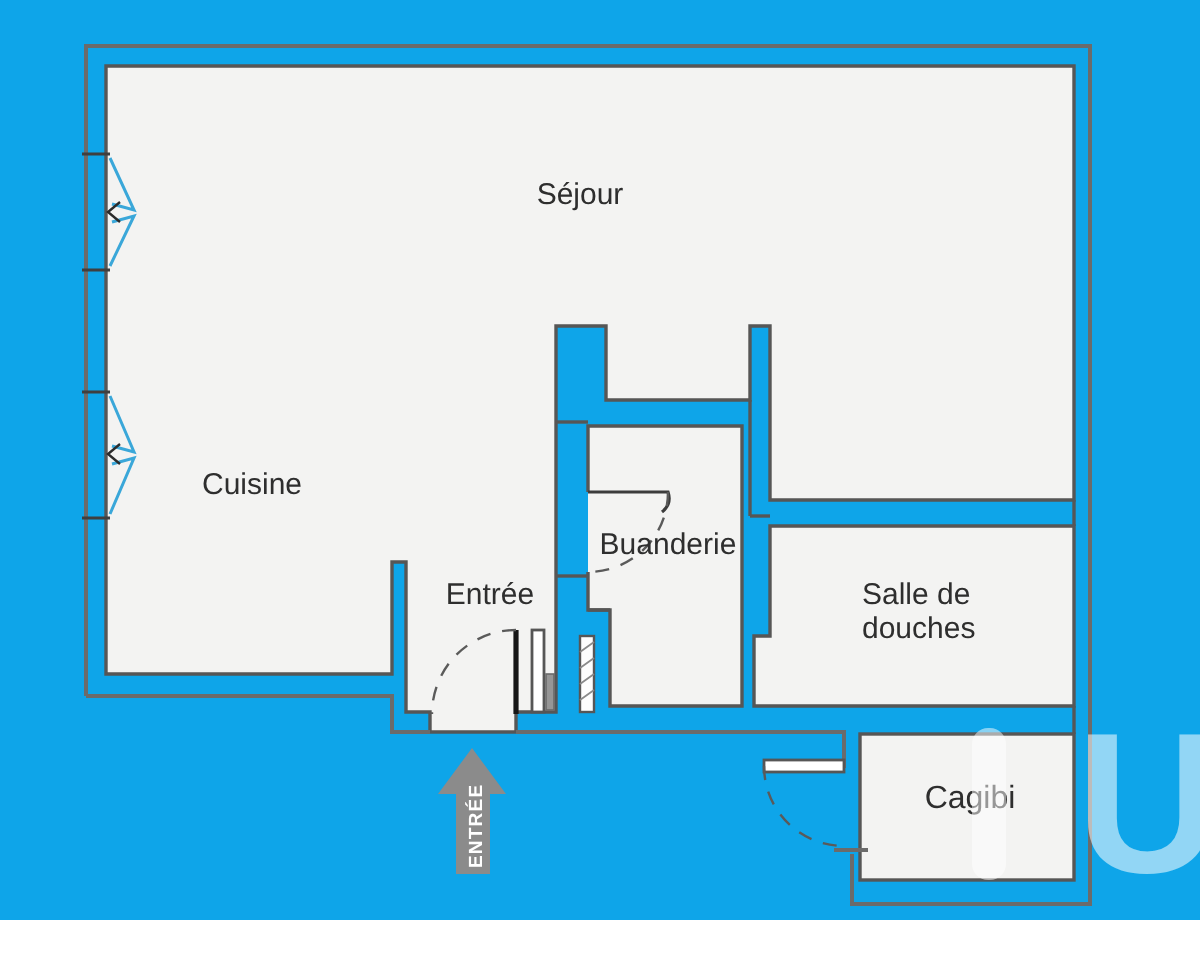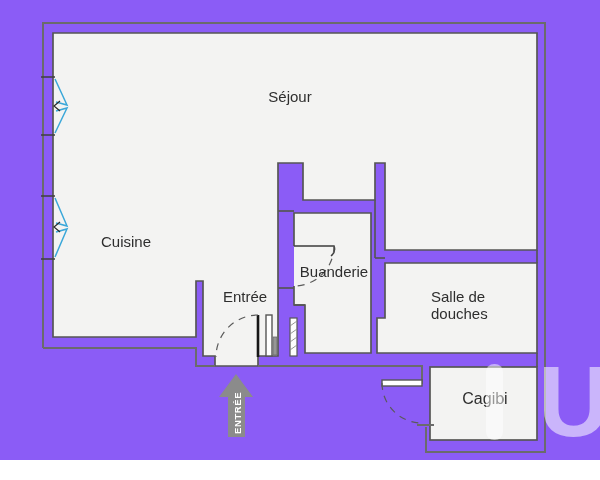--- a/index.html
+++ b/index.html
@@ -1,16 +1,16 @@
 <!DOCTYPE html>
 <html><head>
 <meta charset="utf-8">
 <style>
   html,body{margin:0;padding:0;background:#ffffff;}
-  .stage{position:relative;width:600px;height:460px;background:#8b5cf6;overflow:hidden;
+  .stage{position:relative;width:600px;height:460px;background:#0ea5e9;overflow:hidden;
          font-family:"Liberation Sans", sans-serif;}
   svg{display:block}
   .room-label{font-family:"Liberation Sans", sans-serif;font-size:15px;fill:#2e2e2e;}
   .room-label-big{font-family:"Liberation Sans", sans-serif;font-size:16px;fill:#2e2e2e;}
   .arrow-label{font-family:"Liberation Sans", sans-serif;font-size:9.5px;font-weight:bold;
                fill:#ffffff;letter-spacing:0.6px;}
   .watermark-letter{font-family:"Liberation Sans", sans-serif;font-size:100px;font-weight:bold;
                     fill:rgba(255,255,255,0.55);}
 </style>
 </head>

